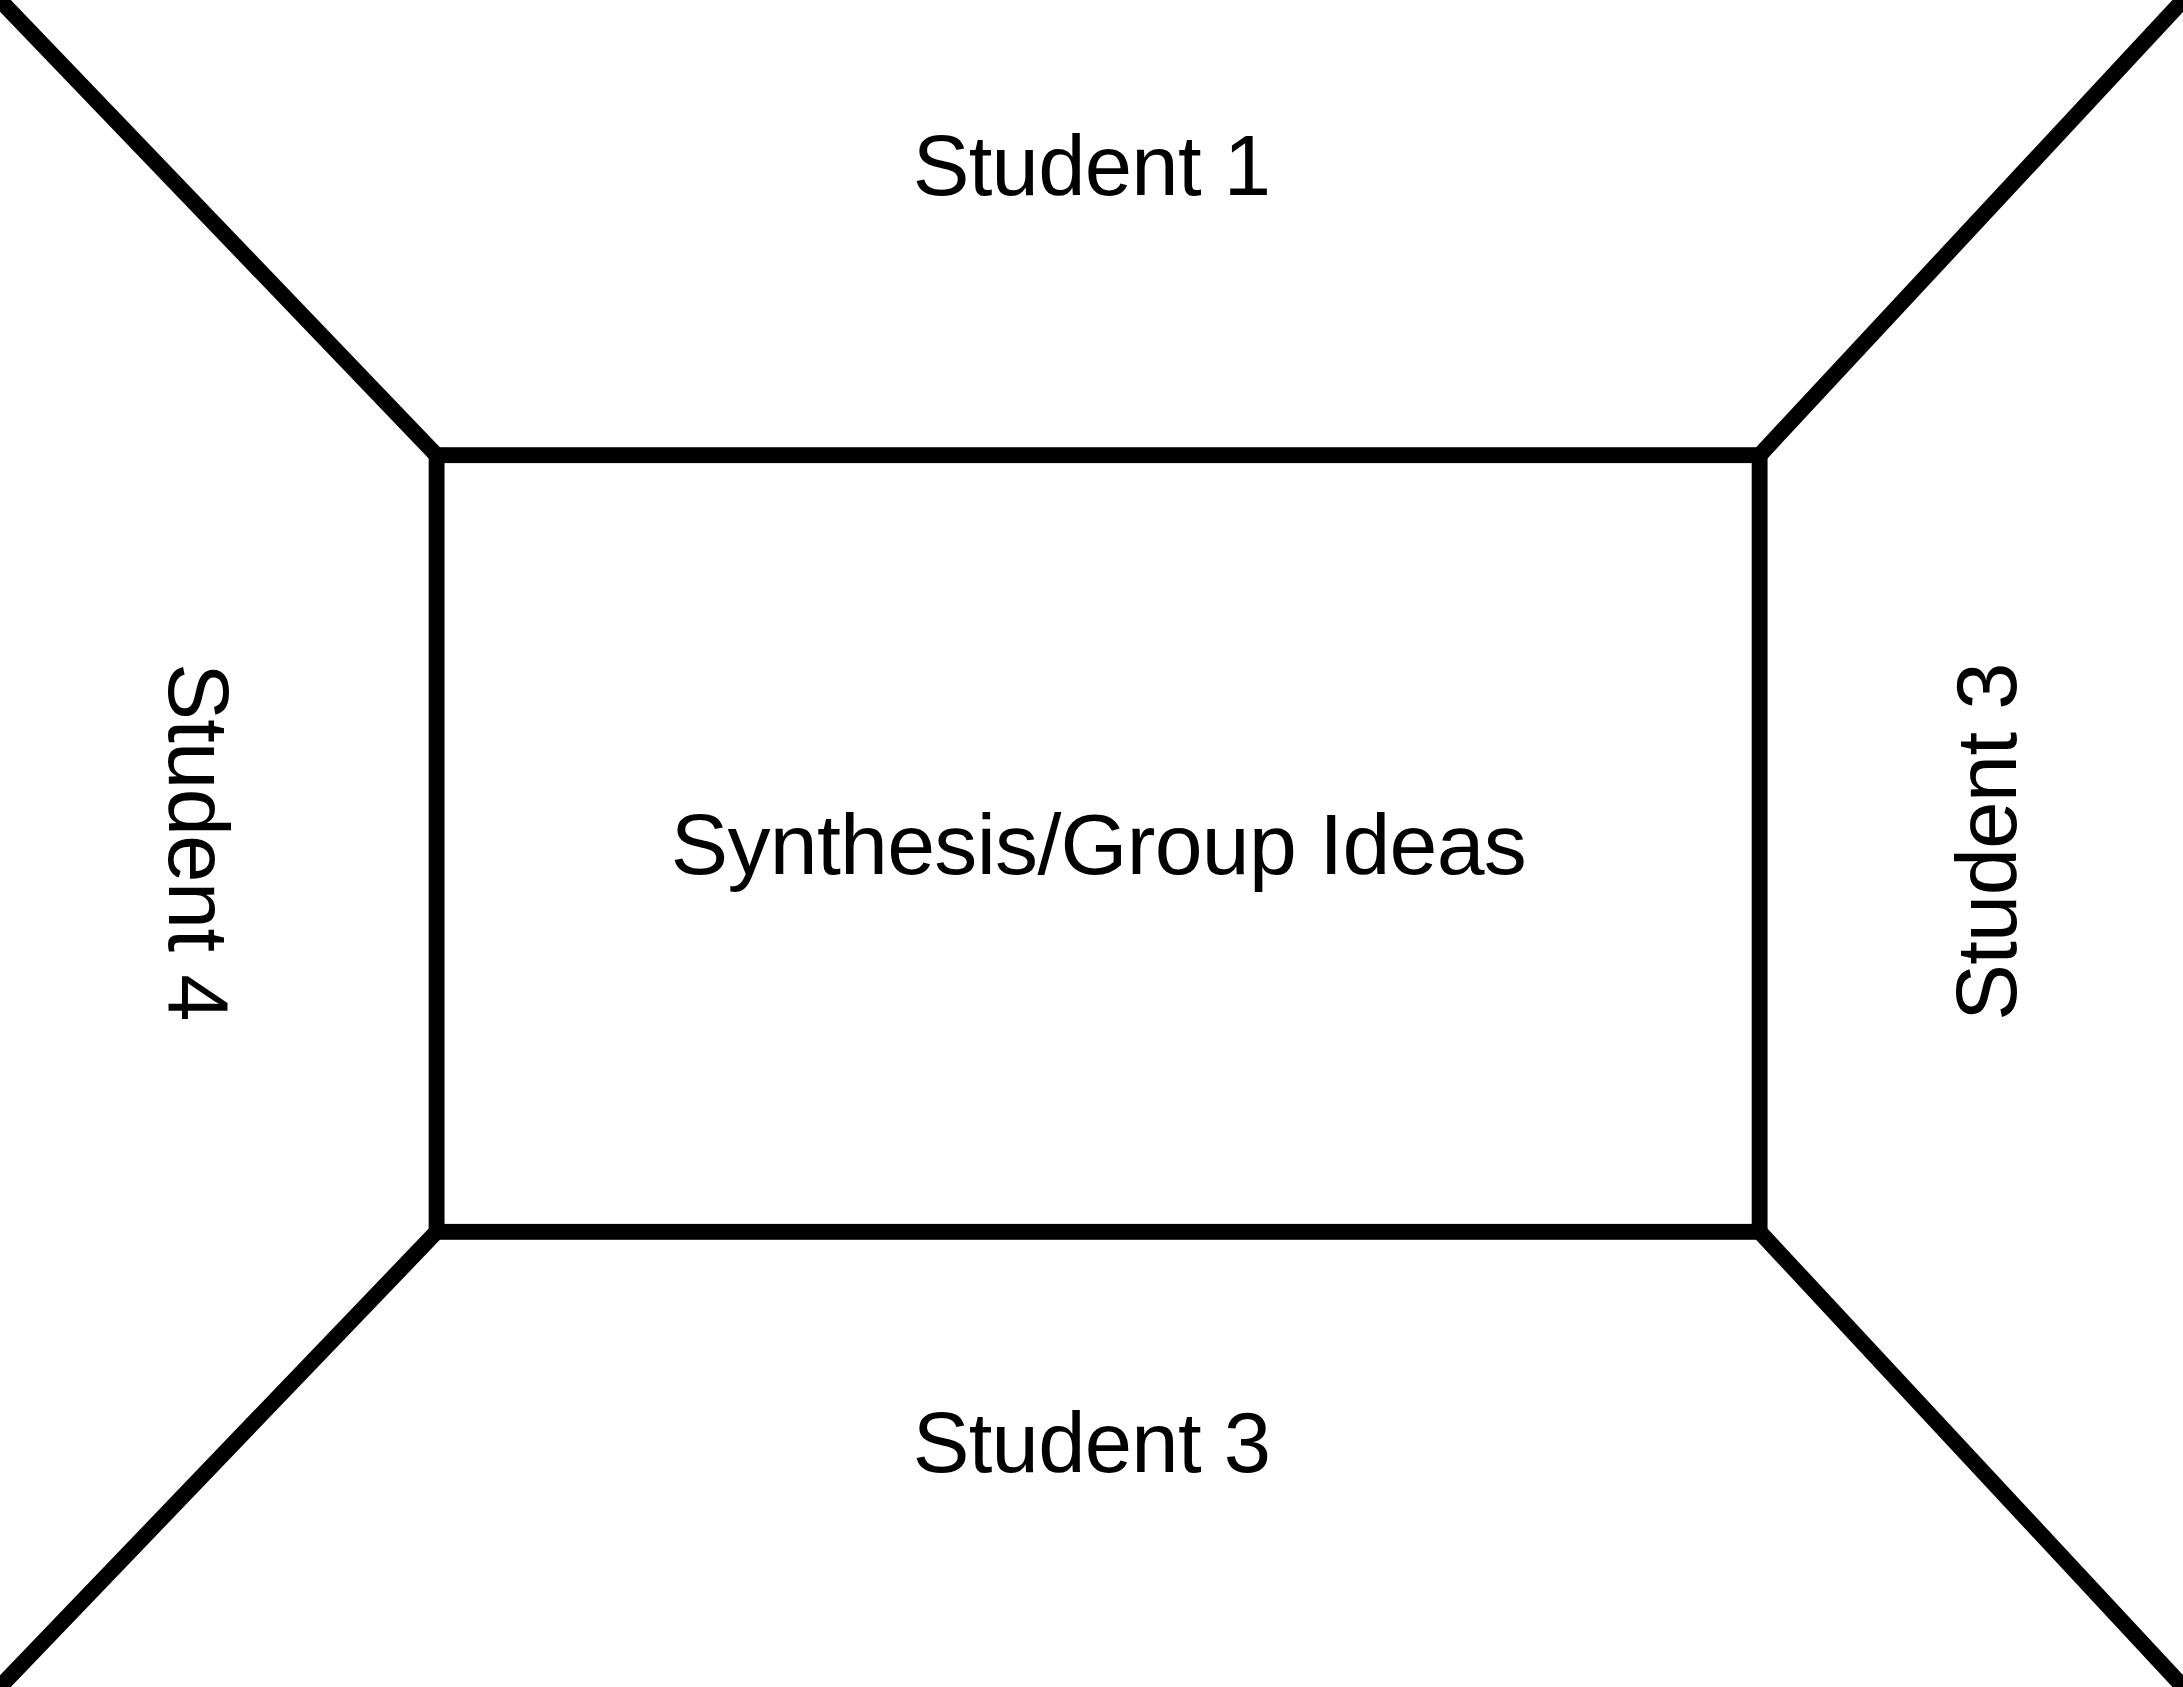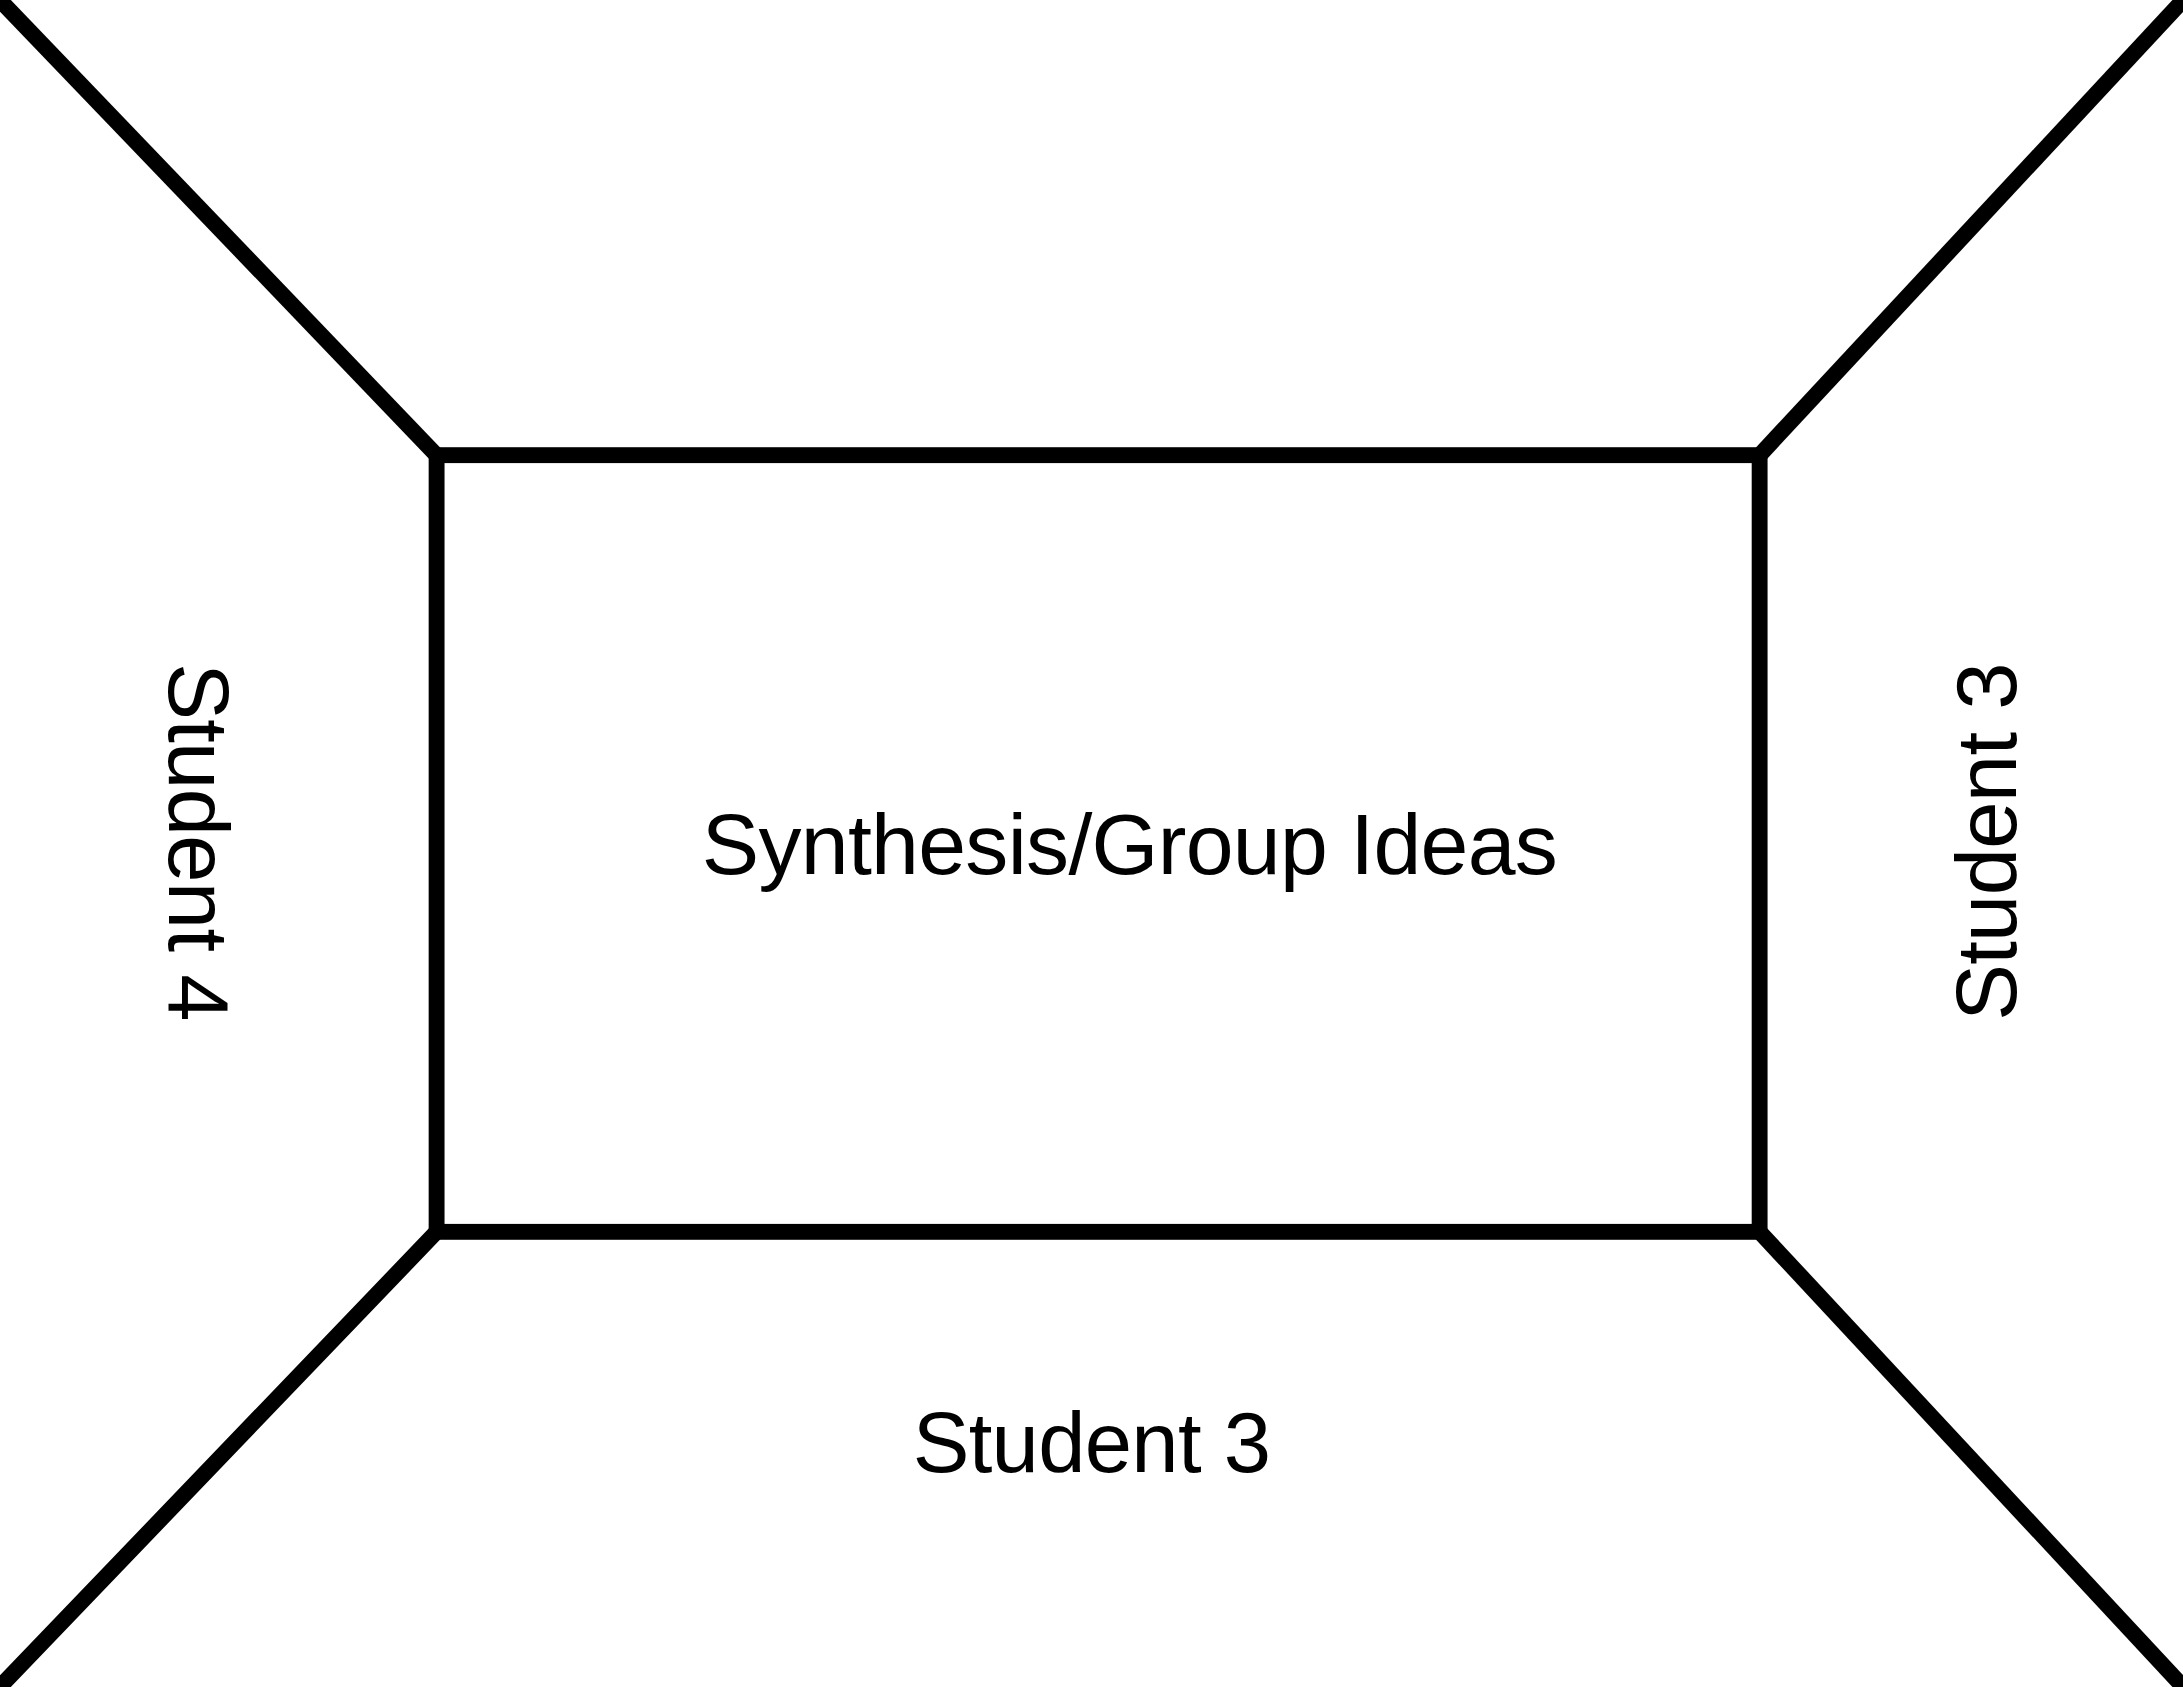--- a/index.html
+++ b/index.html
@@ -92,21 +92,20 @@
   
   #label-center-wrap {
     position: absolute;
     left: 429px;
     top: 447px;
     width: 1339px;
     height: 793px;
     display: flex;
     align-items: center;
     justify-content: center;
-    margin-left: 31px;
   }
   #label-center {
     position: static;
     font-size: 86px;
     text-align: center;
   }
 </style>
 </head>
 <body>
 
@@ -115,20 +114,21 @@
   <svg id="frame-svg" viewBox="0 0 3300 2550" preserveAspectRatio="none" aria-hidden="true">
 
     <line x1="660" y1="688" x2="-6" y2="-6" stroke="#000000" stroke-width="24" stroke-linecap="square"></line>
     <line x1="2660" y1="688" x2="3306" y2="-6" stroke="#000000" stroke-width="24" stroke-linecap="square"></line>
     <line x1="660" y1="1862" x2="-6" y2="2556" stroke="#000000" stroke-width="24" stroke-linecap="square"></line>
     <line x1="2660" y1="1862" x2="3306" y2="2556" stroke="#000000" stroke-width="24" stroke-linecap="square"></line>
 
     <rect x="660" y="688" width="2000" height="1174" fill="none" stroke="#000000" stroke-width="24"></rect>
   </svg>
 
+  <div class="label" id="label-top">Student 1</div>
 
   <div class="label" id="label-bottom">Student 3</div>
 
   <div id="label-left-wrap">
     <div class="label" id="label-left">Student 4</div>
   </div>
 
   <div id="label-right-wrap">
     <div class="label" id="label-right">Student 3</div>
   </div>

